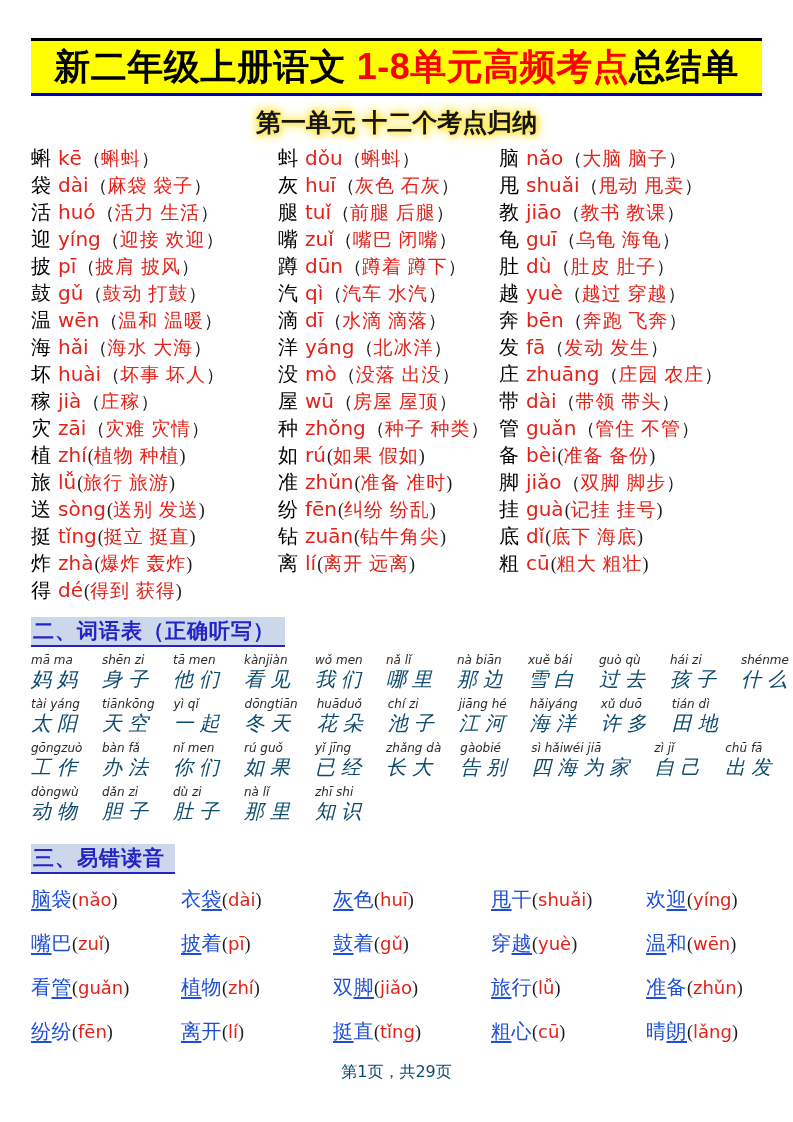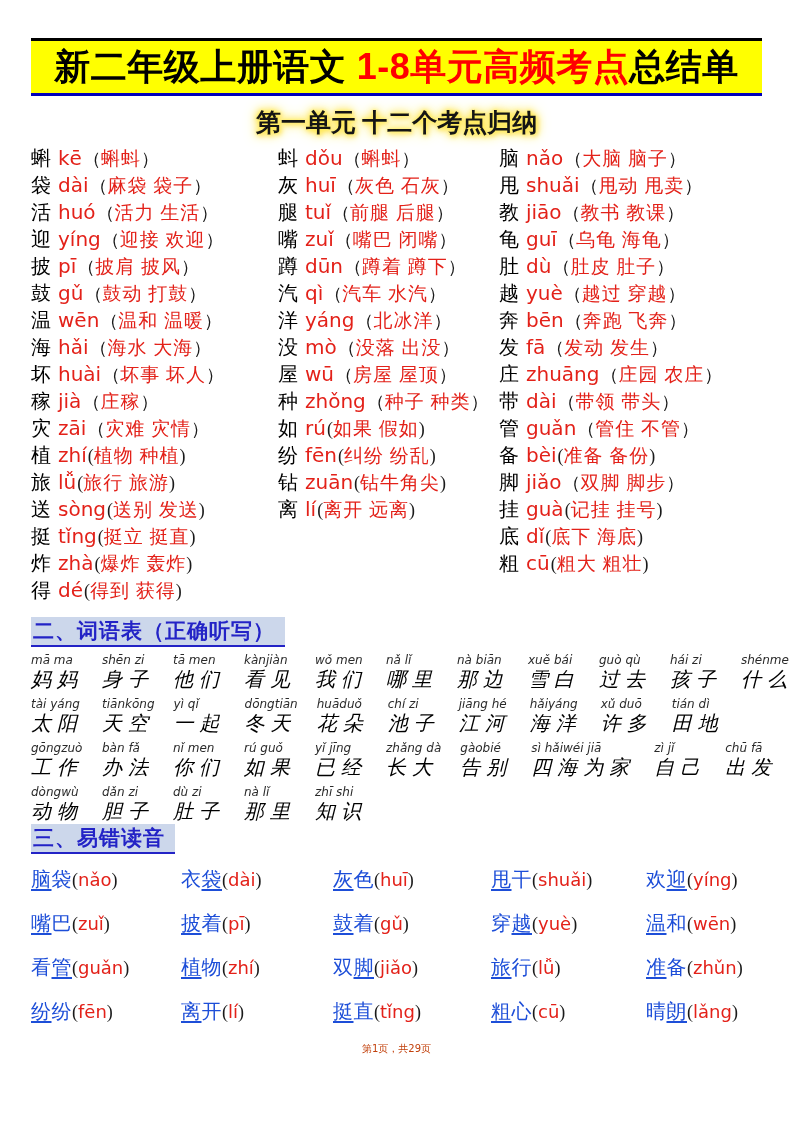--- a/index.html
+++ b/index.html
@@ -50,33 +50,33 @@
   .hz{font-size:20px;color:#000;}
   .py{font-size:20px;color:var(--pinyin-red,#e32119);font-family:"DejaVu Sans",sans-serif;margin-left:7px;margin-right:1px;}
   .pr{font-size:18px;color:#1a1a1a;}
   .wd{font-size:19px;color:var(--pinyin-red,#e32119);letter-spacing:1px;}
 
   
   .word-rows{margin-top:4px;}
   .word-row{display:flex;margin-top:7px;font-style:italic;}
   .word-item{margin-right:19px;}
   .word-py{font-size:12px;line-height:13px;color:#2a2a2a;font-family:"DejaVu Sans",sans-serif;white-space:nowrap;}
-  .word-hz{font-size:20px;line-height:24px;color:#000000;letter-spacing:6px;white-space:nowrap;}
+  .word-hz{font-size:20px;line-height:24px;color:#0c4a6e;letter-spacing:6px;white-space:nowrap;}
 
   
   .mis-rows{margin-top:12px;}
   .mis-row{display:grid;grid-template-columns:150px 152px 158px 155px 1fr;margin-bottom:17px;}
   .mis-item{white-space:nowrap;font-size:20px;}
   .mis-hz{color:#1d4ed8;letter-spacing:0.5px;}
   .ul{text-decoration:underline;text-underline-offset:3px;}
   .mis-py{color:var(--pinyin-red,#e32119);font-family:"DejaVu Sans",sans-serif;font-size:18px;}
   .mis-pr{font-size:18px;color:#1a1a1a;}
 
   
-  .footer{margin-top:2px;text-align:center;font-size:10px;color:#c2410c;font-family:"DejaVu Sans",sans-serif;}
+  .footer{margin-top:2px;text-align:center;font-size:16px;color:#0c4a6e;font-family:"DejaVu Sans",sans-serif;}
 </style>
 </head>
 <body>
 
 <div class="page">
 
   <div class="title-bar">
     <span>新二年级上册语文 </span><span class="title-red">1-8单元高频考点</span><span>总结单</span>
   </div>
 
@@ -102,25 +102,27 @@
         <div class="char-row"><span class="hz">炸</span><span class="py">zhà</span><span class="pr">(</span><span class="wd">爆炸 轰炸</span><span class="pr">)</span></div>
         <div class="char-row"><span class="hz">得</span><span class="py">dé</span><span class="pr">(</span><span class="wd">得到 获得</span><span class="pr">)</span></div>
       </div>
       <div class="char-col col2">
         <div class="char-row"><span class="hz">蚪</span><span class="py">dǒu</span><span class="pr">（</span><span class="wd">蝌蚪</span><span class="pr">）</span></div>
         <div class="char-row"><span class="hz">灰</span><span class="py">huī</span><span class="pr">（</span><span class="wd">灰色 石灰</span><span class="pr">）</span></div>
         <div class="char-row"><span class="hz">腿</span><span class="py">tuǐ</span><span class="pr">（</span><span class="wd">前腿 后腿</span><span class="pr">）</span></div>
         <div class="char-row"><span class="hz">嘴</span><span class="py">zuǐ</span><span class="pr">（</span><span class="wd">嘴巴 闭嘴</span><span class="pr">）</span></div>
         <div class="char-row"><span class="hz">蹲</span><span class="py">dūn</span><span class="pr">（</span><span class="wd">蹲着 蹲下</span><span class="pr">）</span></div>
         <div class="char-row"><span class="hz">汽</span><span class="py">qì</span><span class="pr">（</span><span class="wd">汽车 水汽</span><span class="pr">）</span></div>
+        <div class="char-row"><span class="hz">滴</span><span class="py">dī</span><span class="pr">（</span><span class="wd">水滴 滴落</span><span class="pr">）</span></div>
         <div class="char-row"><span class="hz">洋</span><span class="py">yáng</span><span class="pr">（</span><span class="wd">北冰洋</span><span class="pr">）</span></div>
         <div class="char-row"><span class="hz">没</span><span class="py">mò</span><span class="pr">（</span><span class="wd">没落 出没</span><span class="pr">）</span></div>
         <div class="char-row"><span class="hz">屋</span><span class="py">wū</span><span class="pr">（</span><span class="wd">房屋 屋顶</span><span class="pr">）</span></div>
         <div class="char-row"><span class="hz">种</span><span class="py">zhǒng</span><span class="pr">（</span><span class="wd">种子 种类</span><span class="pr">）</span></div>
         <div class="char-row"><span class="hz">如</span><span class="py">rú</span><span class="pr">(</span><span class="wd">如果 假如</span><span class="pr">)</span></div>
+        <div class="char-row"><span class="hz">准</span><span class="py">zhǔn</span><span class="pr">(</span><span class="wd">准备 准时</span><span class="pr">)</span></div>
         <div class="char-row"><span class="hz">纷</span><span class="py">fēn</span><span class="pr">(</span><span class="wd">纠纷 纷乱</span><span class="pr">)</span></div>
         <div class="char-row"><span class="hz">钻</span><span class="py">zuān</span><span class="pr">(</span><span class="wd">钻牛角尖</span><span class="pr">)</span></div>
         <div class="char-row"><span class="hz">离</span><span class="py">lí</span><span class="pr">(</span><span class="wd">离开 远离</span><span class="pr">)</span></div>
       </div>
       <div class="char-col col3">
         <div class="char-row"><span class="hz">脑</span><span class="py">nǎo</span><span class="pr">（</span><span class="wd">大脑 脑子</span><span class="pr">）</span></div>
         <div class="char-row"><span class="hz">甩</span><span class="py">shuǎi</span><span class="pr">（</span><span class="wd">甩动 甩卖</span><span class="pr">）</span></div>
         <div class="char-row"><span class="hz">教</span><span class="py">jiāo</span><span class="pr">（</span><span class="wd">教书 教课</span><span class="pr">）</span></div>
         <div class="char-row"><span class="hz">龟</span><span class="py">guī</span><span class="pr">（</span><span class="wd">乌龟 海龟</span><span class="pr">）</span></div>
         <div class="char-row"><span class="hz">肚</span><span class="py">dù</span><span class="pr">（</span><span class="wd">肚皮 肚子</span><span class="pr">）</span></div>
@@ -289,21 +291,21 @@
           <div class="word-py">nà lǐ</div>
           <div class="word-hz">那里</div>
         </div>
         <div class="word-item">
           <div class="word-py">zhī shi</div>
           <div class="word-hz">知识</div>
         </div>
       </div>
     </div>
 
-  <div class="sec-wrap" style="margin-top:1px;">
+  <div class="sec-wrap" style="margin-top:21px;">
     <span class="sec-h">三、易错读音</span>
   </div>
   <div class="mis-rows" id="mis-rows">
       <div class="mis-row">
         <div class="mis-item"><span class="mis-hz"><span class="ul">脑</span><span>袋</span></span><span class="mis-pr">(</span><span class="mis-py">nǎo</span><span class="mis-pr">)</span></div>
         <div class="mis-item"><span class="mis-hz"><span>衣</span><span class="ul">袋</span></span><span class="mis-pr">(</span><span class="mis-py">dài</span><span class="mis-pr">)</span></div>
         <div class="mis-item"><span class="mis-hz"><span class="ul">灰</span><span>色</span></span><span class="mis-pr">(</span><span class="mis-py">huī</span><span class="mis-pr">)</span></div>
         <div class="mis-item"><span class="mis-hz"><span class="ul">甩</span><span>干</span></span><span class="mis-pr">(</span><span class="mis-py">shuǎi</span><span class="mis-pr">)</span></div>
         <div class="mis-item"><span class="mis-hz"><span>欢</span><span class="ul">迎</span></span><span class="mis-pr">(</span><span class="mis-py">yíng</span><span class="mis-pr">)</span></div>
       </div>

